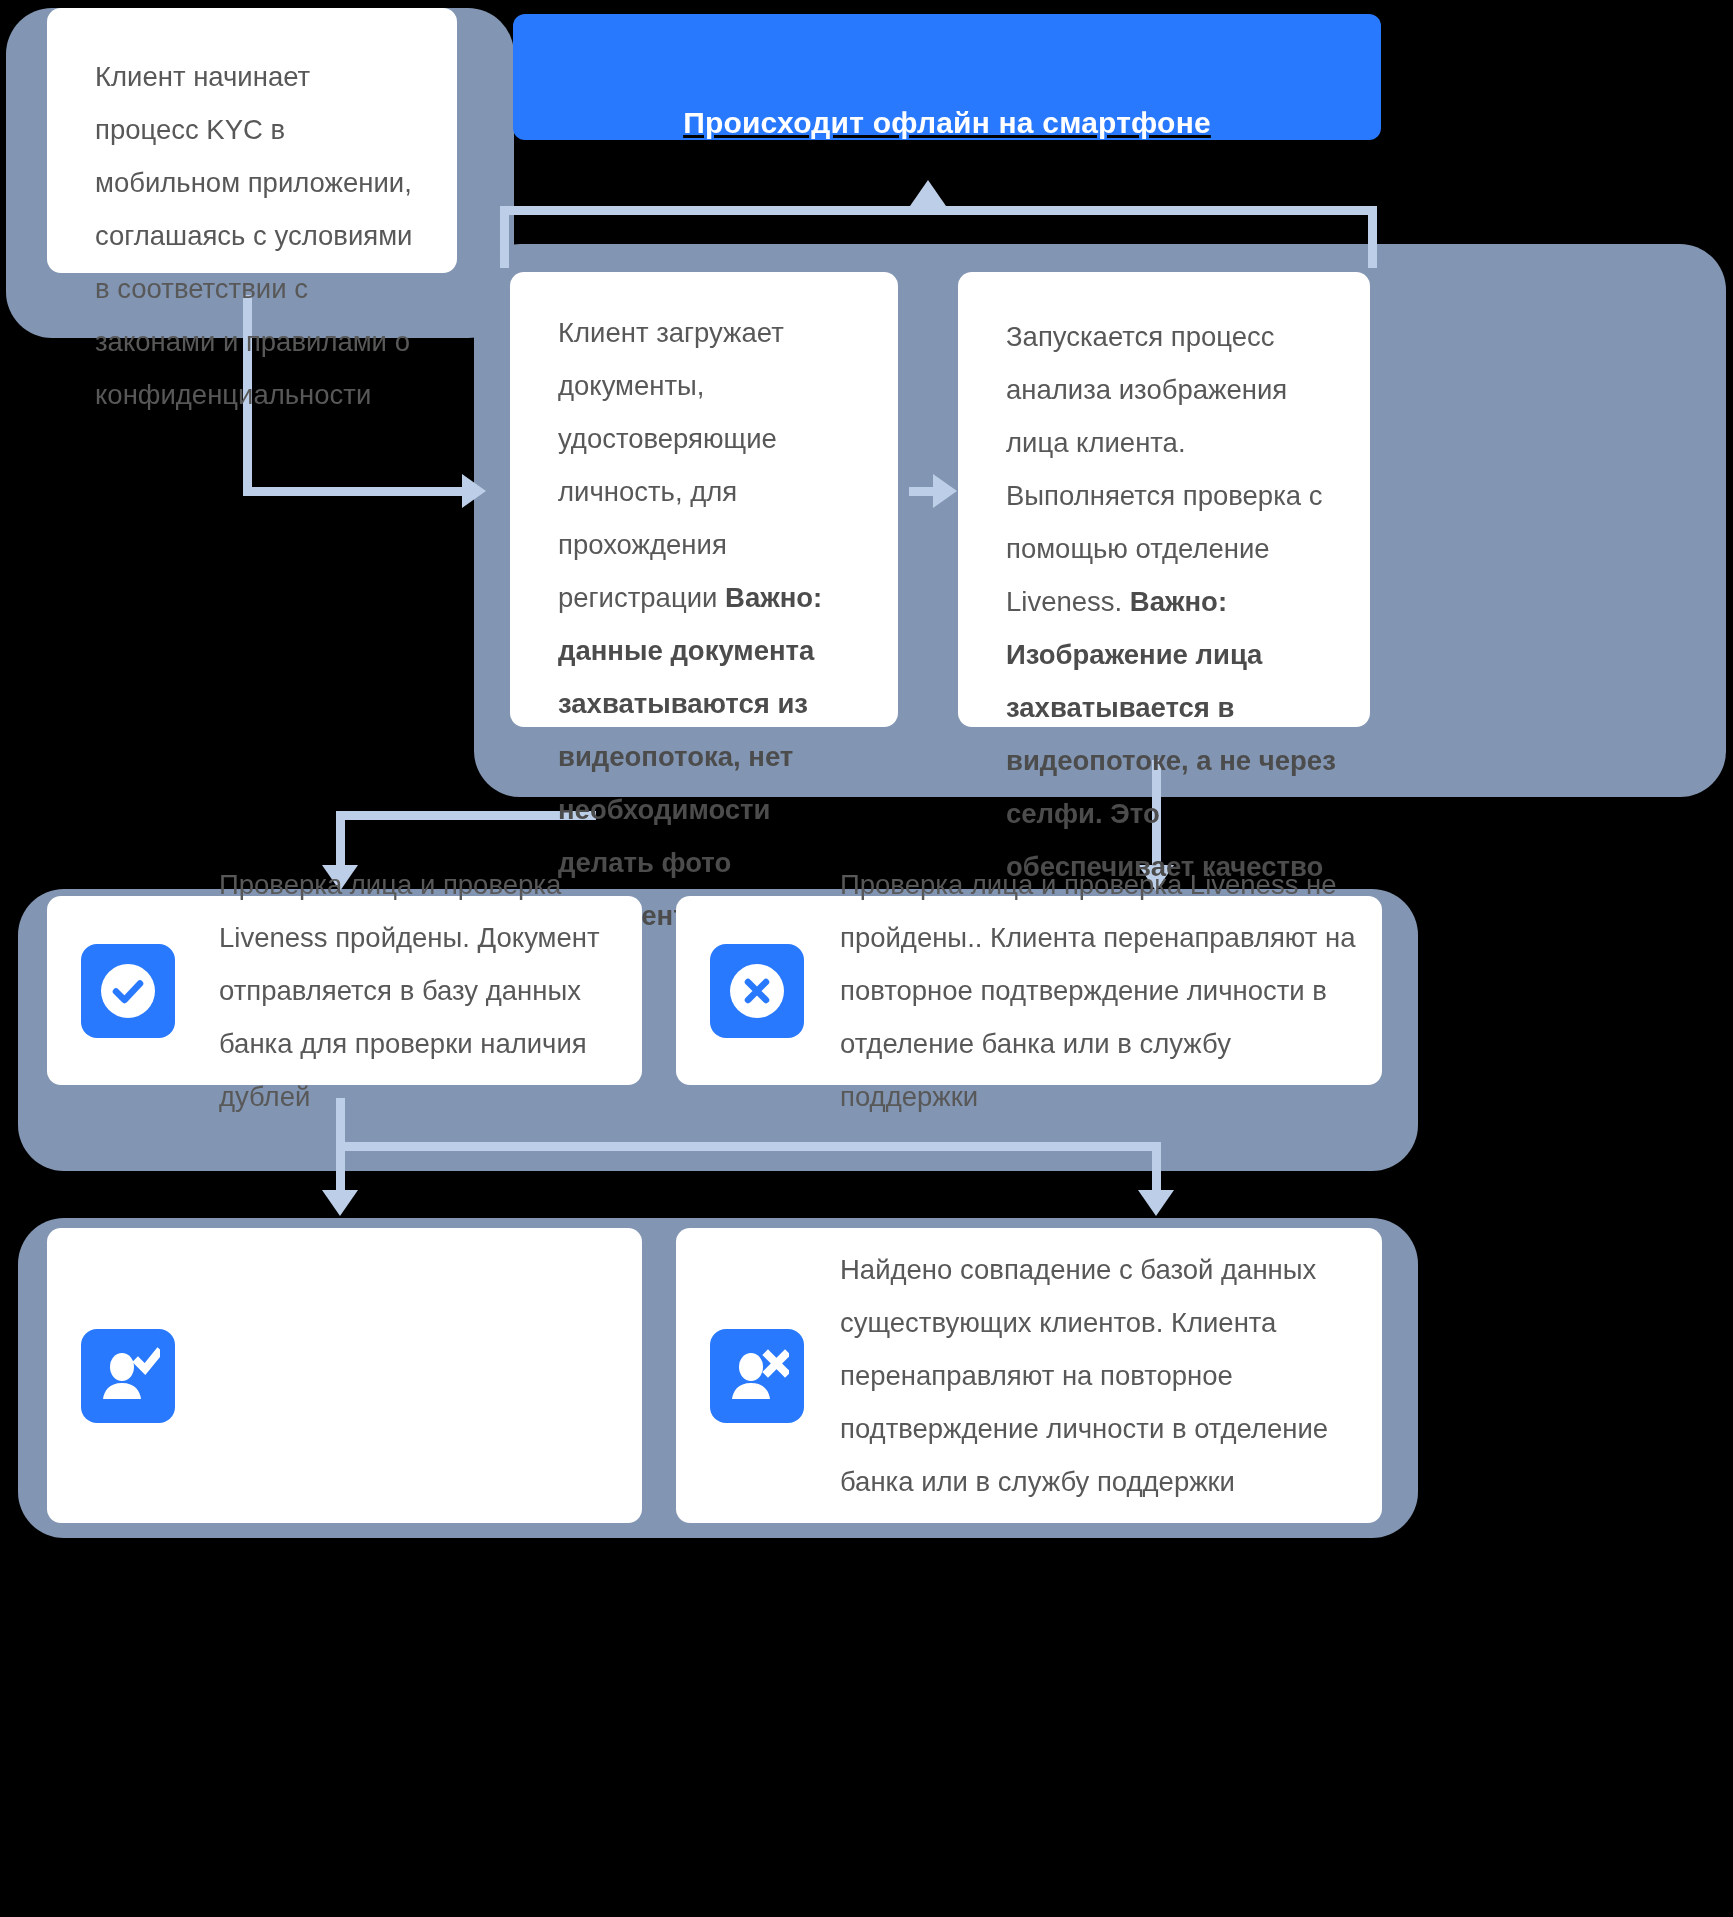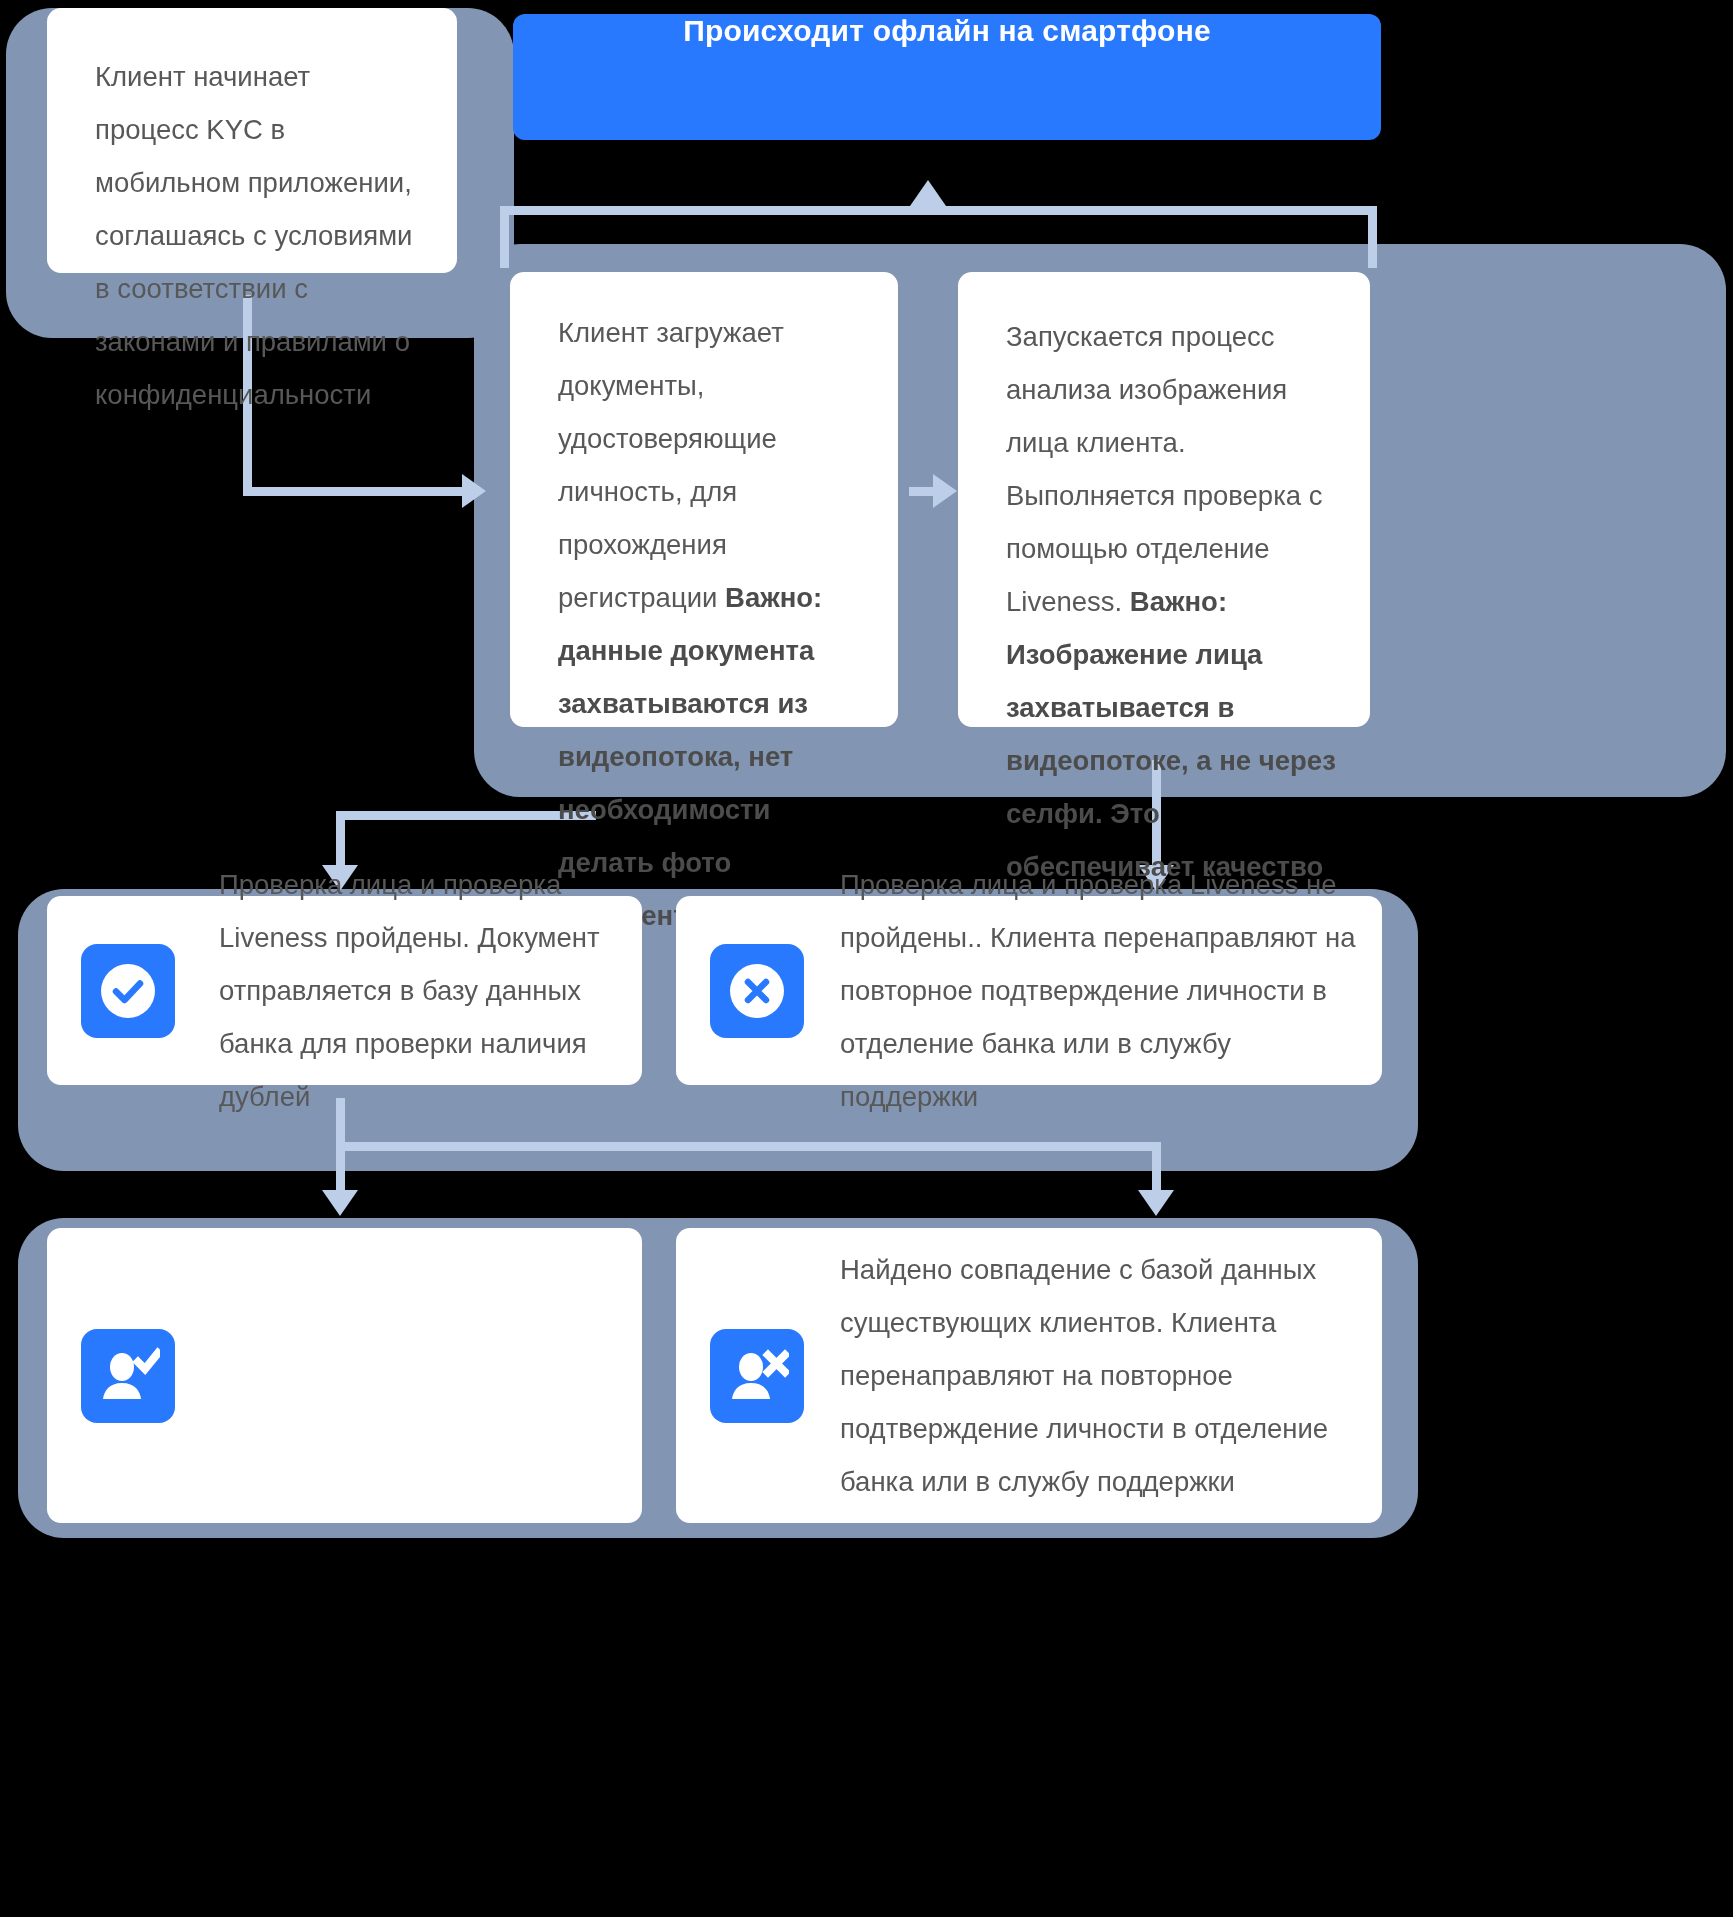--- a/index.html
+++ b/index.html
@@ -10,21 +10,21 @@
   
   .panel{position:absolute;background:#8295B2;border-radius:46px;}
 
   
   .card{position:absolute;background:#FFFFFF;border-radius:14px;box-sizing:border-box;}
   .card .txt{color:#585858;font-size:27.5px;line-height:53px;}
   .card .txt b{color:#4c4c4c;font-weight:bold;}
 
   
   .banner{position:absolute;background:#2979FF;border-radius:12px;
-          display:flex;align-items:flex-start;justify-content:center;}
+          display:flex;align-items:flex-end;justify-content:center;text-decoration:underline;}
   .banner span{color:#fff;font-size:30px;font-weight:bold;letter-spacing:.2px;}
 
   
   .tile{position:absolute;width:94px;height:94px;background:#2979FF;border-radius:16px;
         display:flex;align-items:center;justify-content:center;}
   .tile svg{display:block;}
 
   
   .conn{position:absolute;background:#BDCFE8;}
   .arrowhead{position:absolute;width:0;height:0;}

